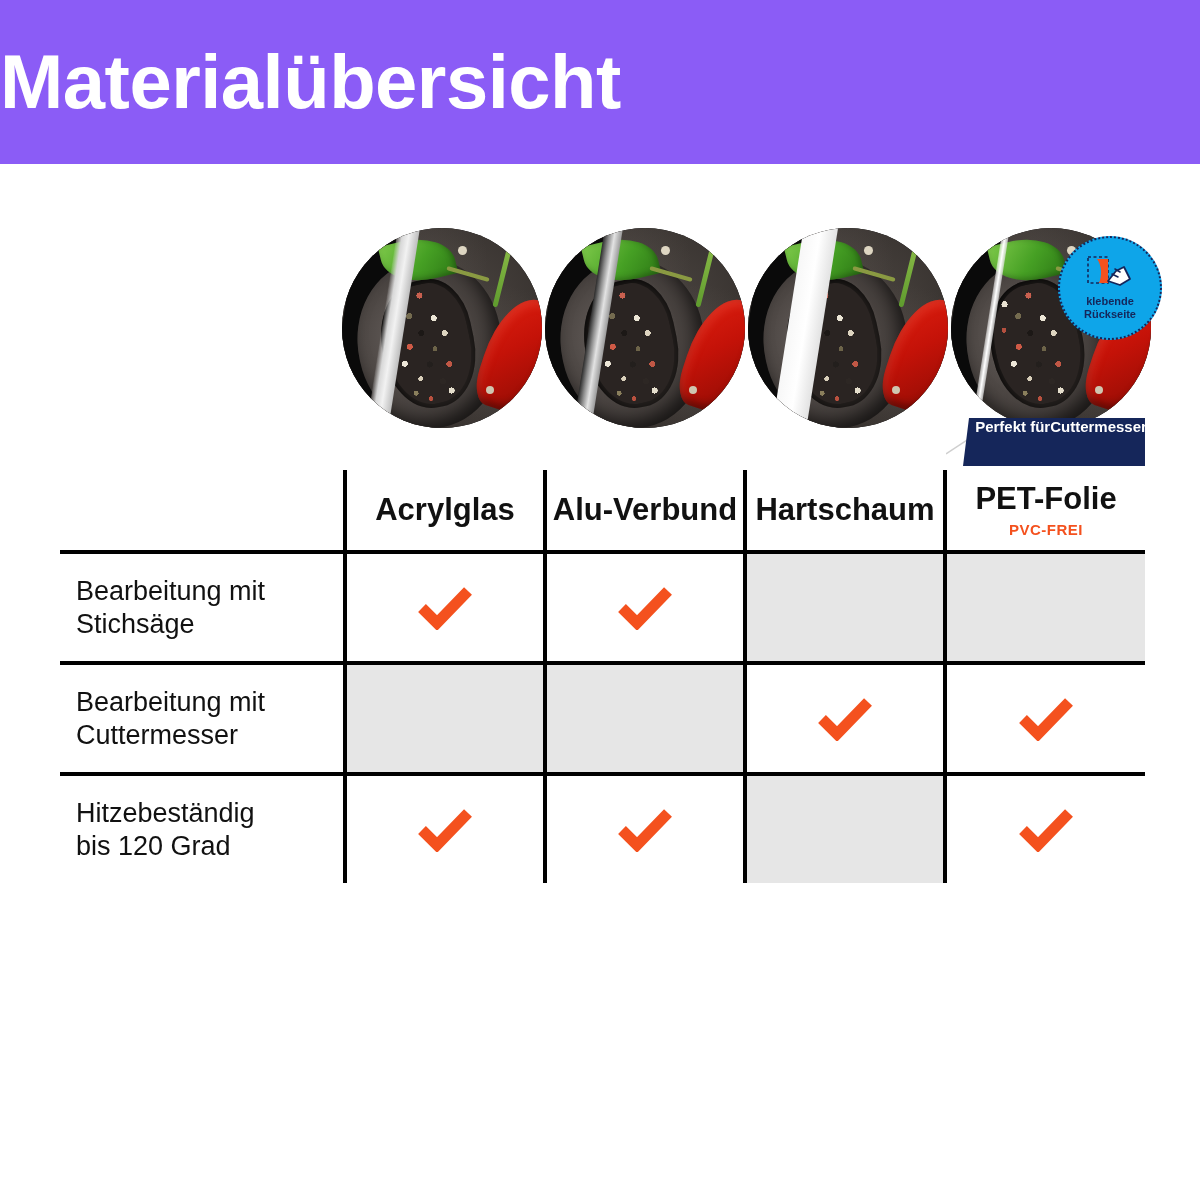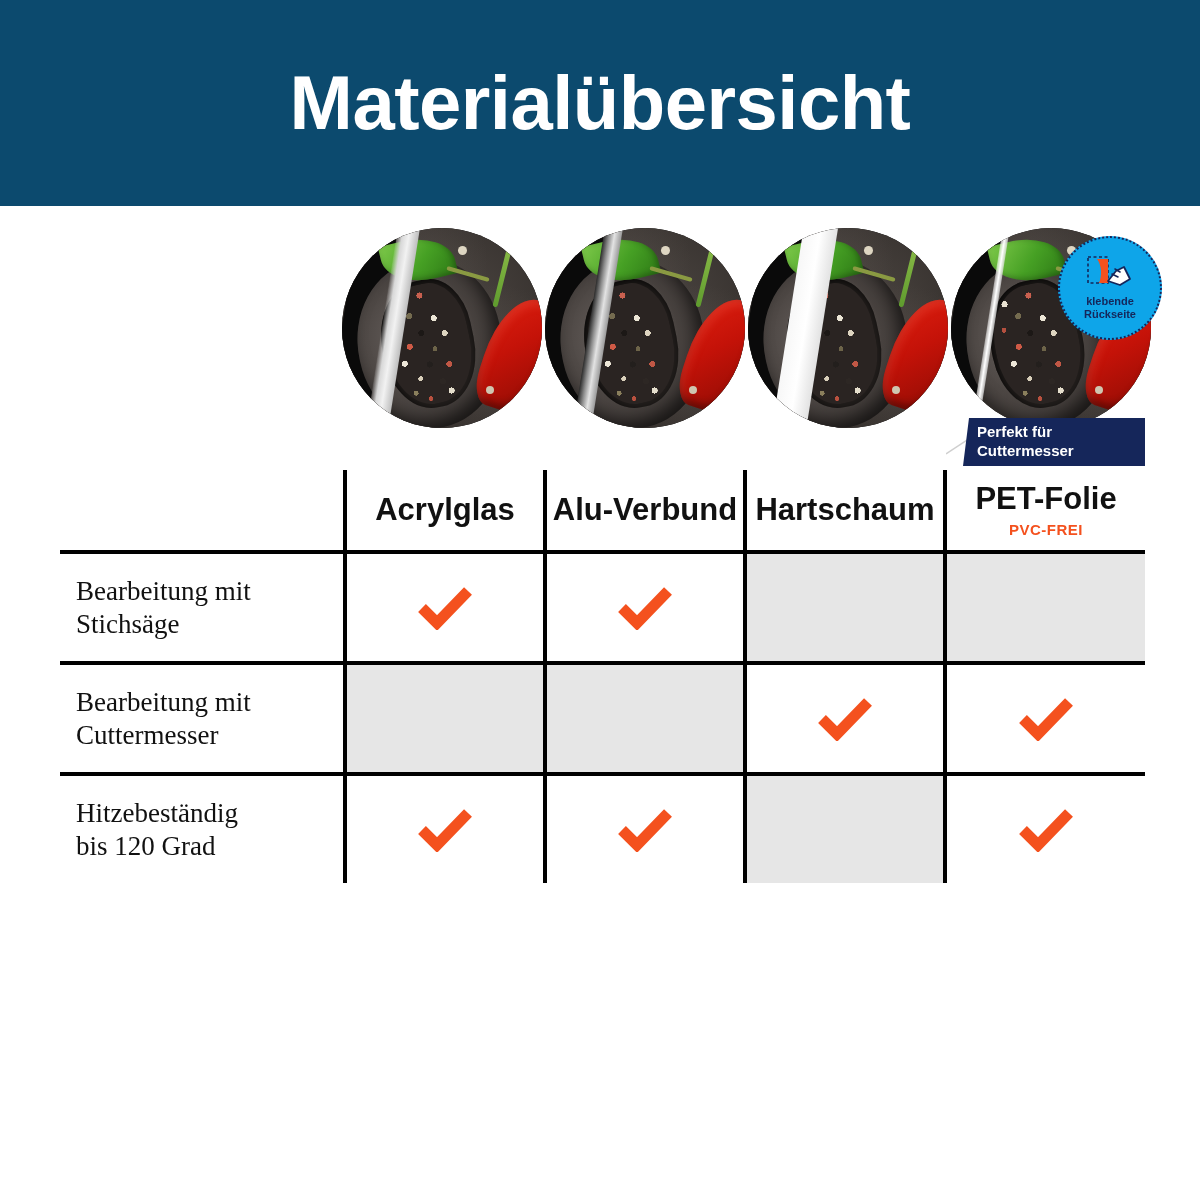--- a/index.html
+++ b/index.html
@@ -15,25 +15,25 @@
     overflow: hidden;
     position: relative;
   }
 
   
   .header-banner {
     position: absolute;
     left: 0;
     top: 0;
     width: 1200px;
-    height: 206px;
-    background: #0c4a6e;
+    height: 164px;
+    background: #8b5cf6;
     display: flex;
     align-items: center;
-    justify-content: center;
+    justify-content: flex-start;
     box-sizing: border-box;
   }
   .header-title {
     color: #ffffff;
     font-size: 76px;
     font-weight: bold;
     letter-spacing: -0.5px;
     line-height: 1;
     white-space: nowrap;
     font-family: "Liberation Sans", sans-serif;
@@ -242,21 +242,21 @@
   .ribbon {
     position: absolute;
     left: 963px;
     top: 418px;
     width: 182px;
     height: 48px;
     background: #15265a;
     z-index: 7;
     clip-path: polygon(6px 0, 100% 0, 100% 100%, 0 100%);
     display: flex;
-    flex-direction: column;
+    flex-direction: row;
     justify-content: center;
     padding-left: 14px;
     box-sizing: border-box;
   }
   .ribbon-line {
     color: #ffffff;
     font-size: 15px;
     font-weight: bold;
     line-height: 1.25;
     font-family: "Liberation Sans", sans-serif;
@@ -329,21 +329,20 @@
   }
   tr.data-row td.cell-label {
     border-top: 4px solid #000000;
     border-left: 0;
     border-right: 0;
     padding: 0 0 0 16px;
     font-size: 27px;
     color: #111111;
     line-height: 1.22;
     text-align: left;
-    font-family: Liberation Serif, serif;
   }
   tr.data-row td.cell-mat {
     border-left: 4px solid #000000;
     text-align: center;
   }
   tr.data-row td.cell-mat.off {
     background: #e6e6e6;
   }
   tr.data-row:last-child td { border-bottom: 0; }
 

